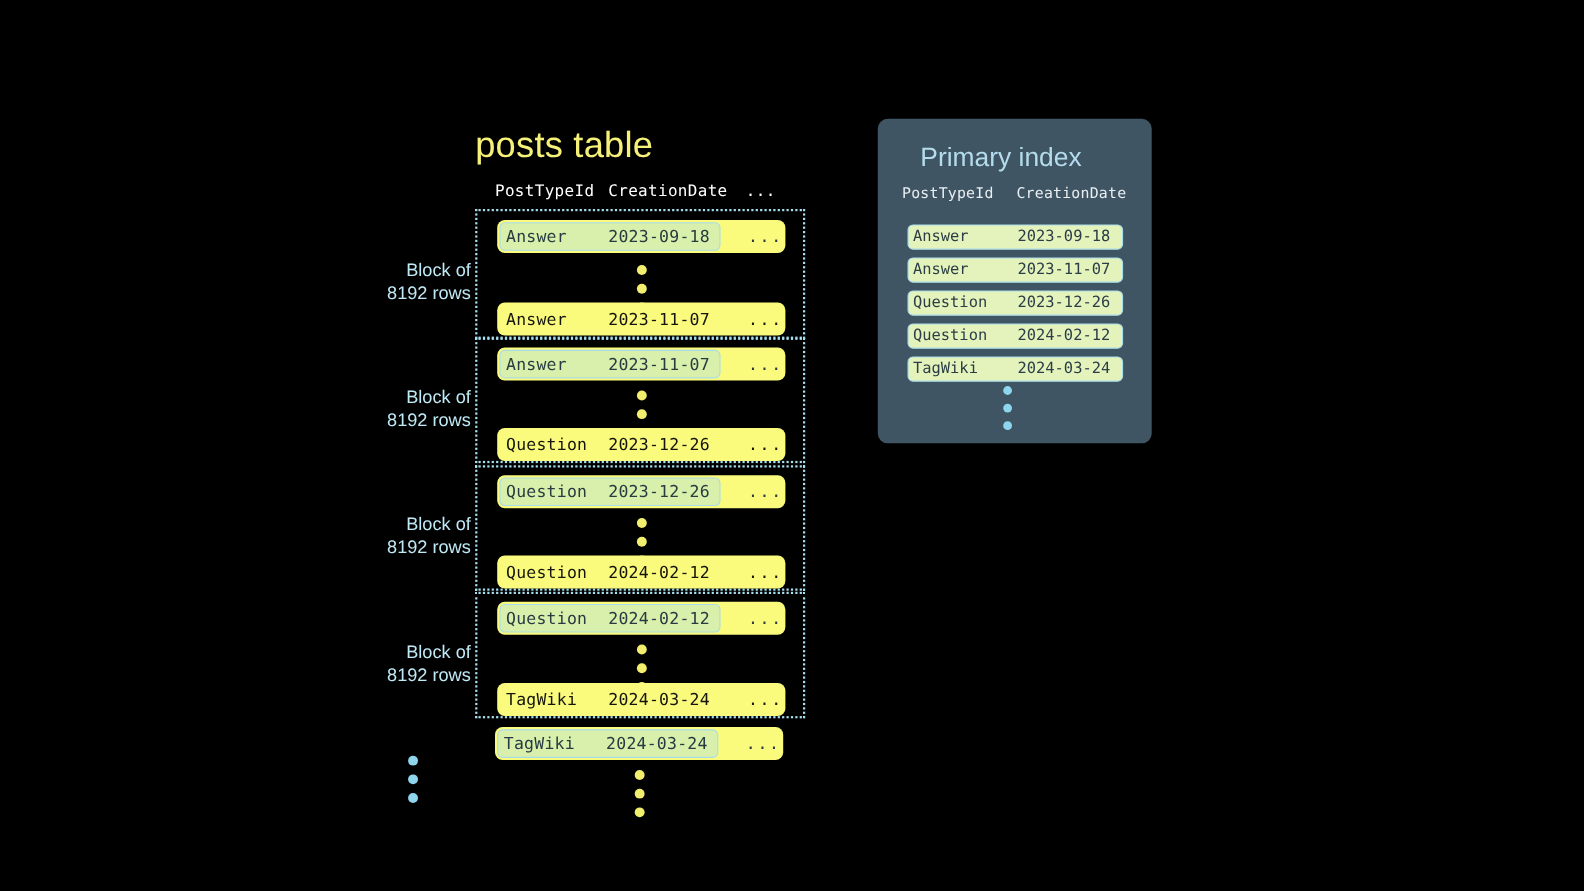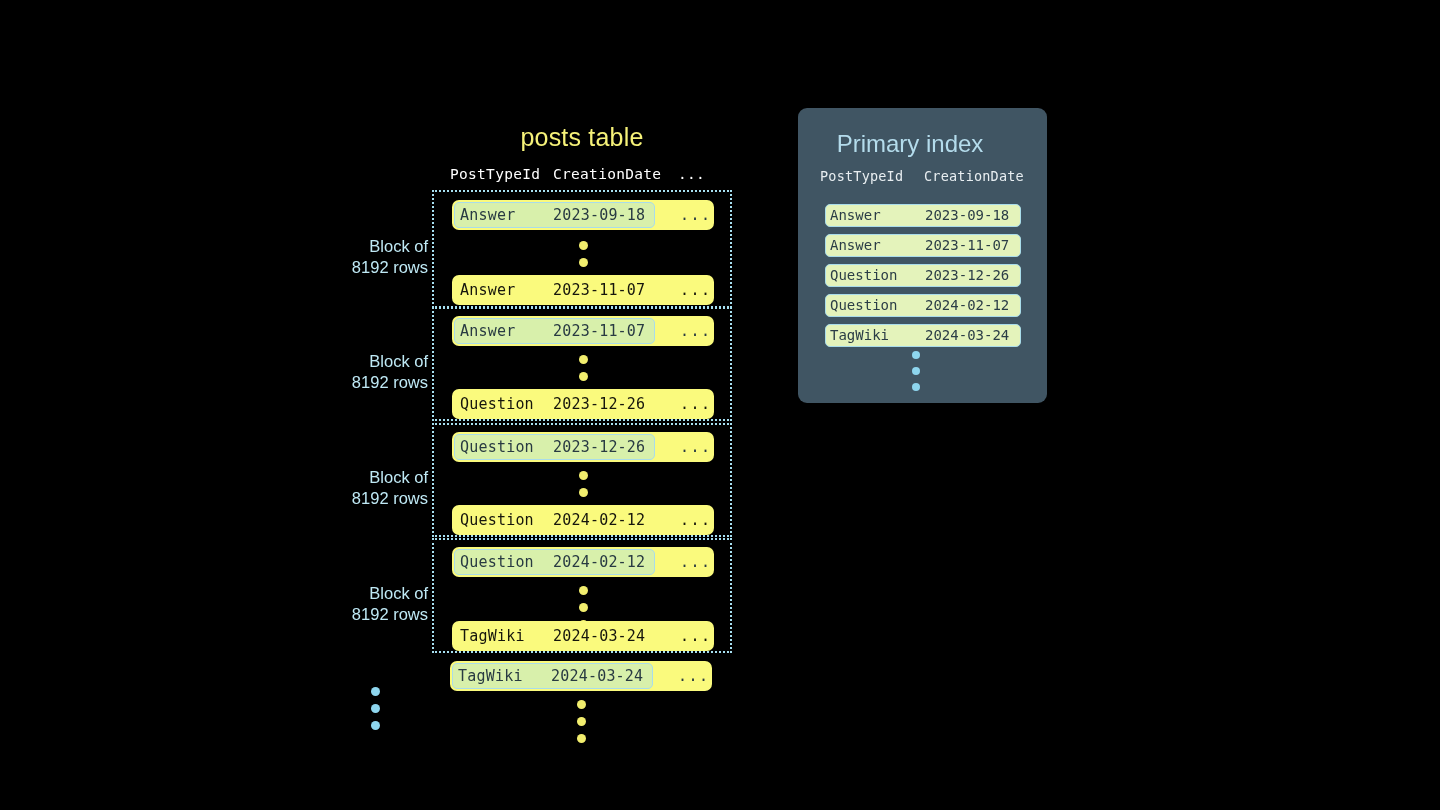--- a/index.html
+++ b/index.html
@@ -8,23 +8,22 @@
     height: 810px;
     background: #000000;
     overflow: hidden;
     font-family: "Liberation Sans", sans-serif;
   }
   .stage { position: relative; width: 1440px; height: 810px; }
 
   
   #posts-table-title {
     position: absolute;
-    left: 432px; top: 123px; width: 300px;
-    text-align: center;
-    font-size: 25px;
+    left: 432px; top: 113px; width: 300px;
+    font-size: 33px;
     color: #f6f279;
     letter-spacing: .2px;
     font-family: "Liberation Sans", sans-serif;
   }
   #posts-col-headers {
     position: absolute;
     left: 450px; top: 166px; width: 265px; height: 20px;
     font-family: "DejaVu Sans Mono", monospace;
     font-size: 14.5px;
     color: #ffffff;

